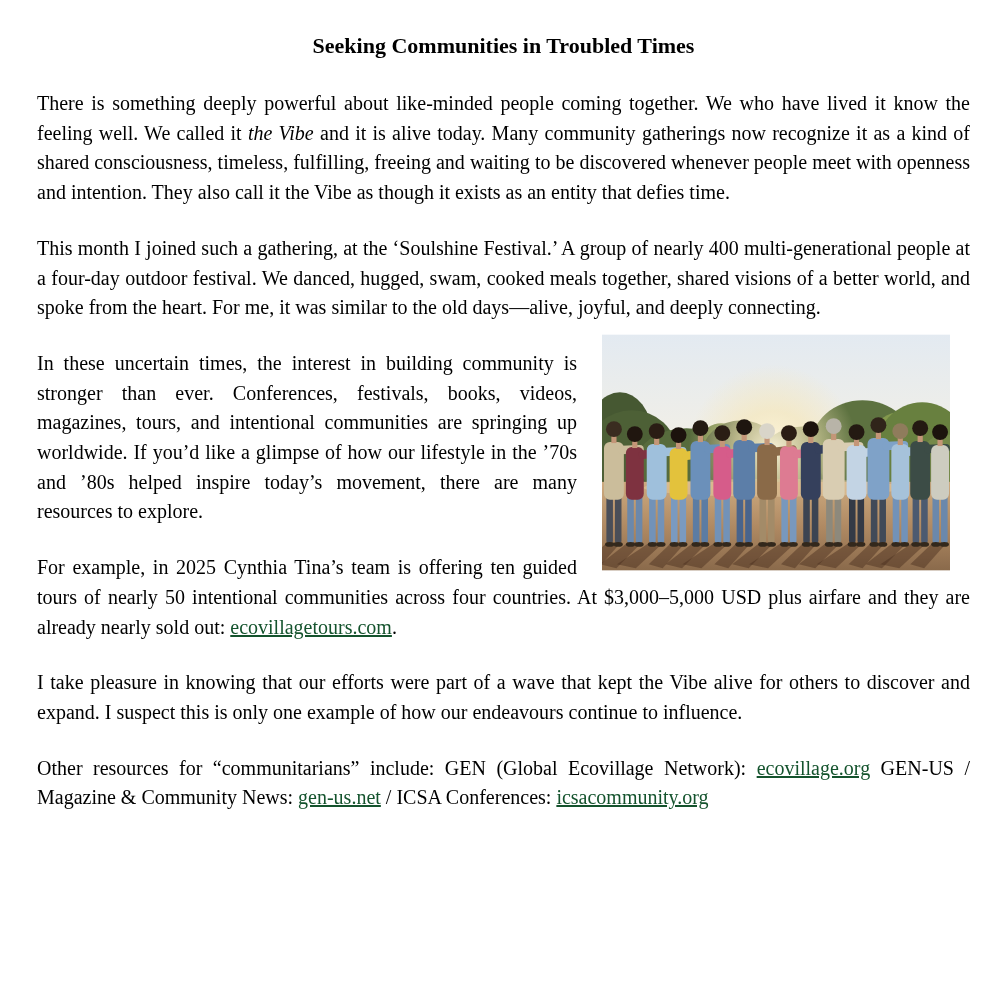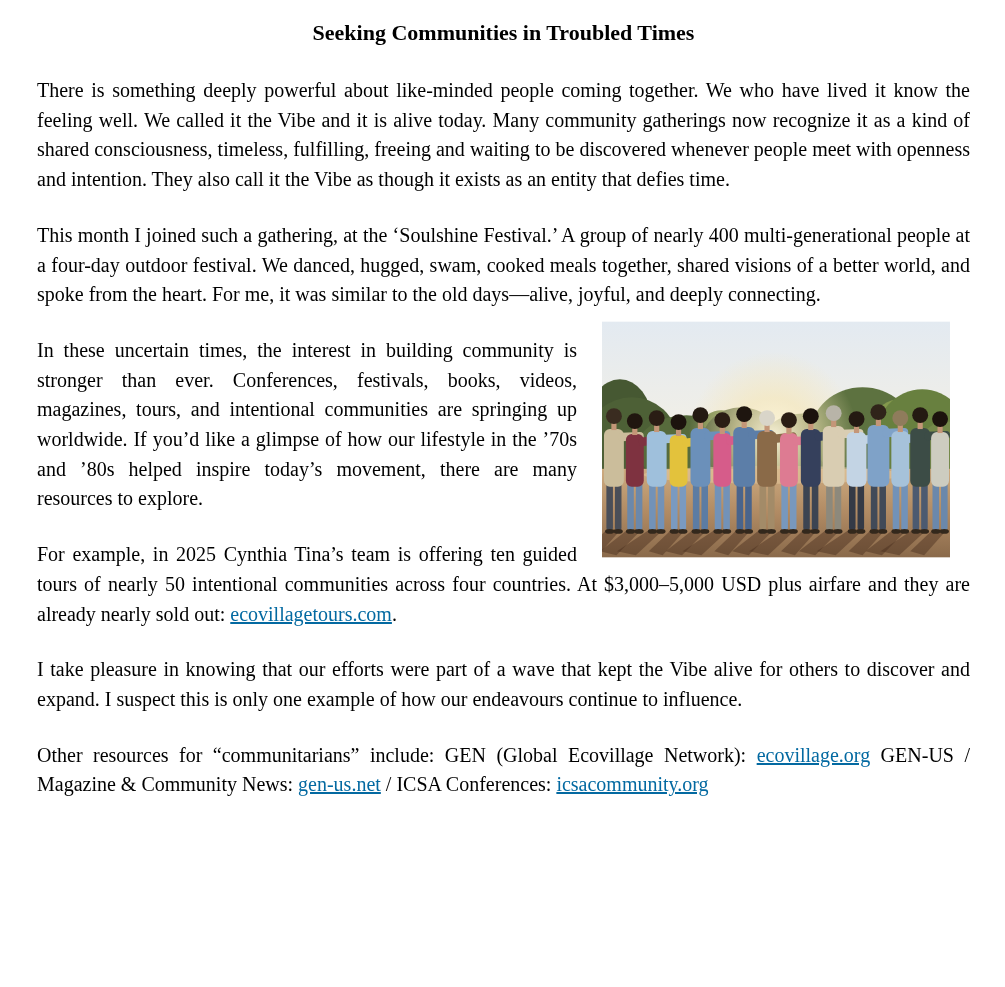--- a/index.html
+++ b/index.html
@@ -2,32 +2,32 @@
 <html><head>
 <meta charset="utf-8">
 <style>
   html, body {
     margin: 0; padding: 0;
     width: 1005px; height: 987px;
     background: #ffffff;
     overflow: hidden;
   }
   body { font-family: "Liberation Serif", serif; color: #000; }
-  .page { padding: 20px 35px 0 37px; }
+  .page { padding: 33px 35px 0 37px; }
   .doc-title {
     font-size: 22px; line-height: 26px; font-weight: bold;
     text-align: center; margin: 0;
   }
   p.doc {
     font-size: 20px; line-height: 29.7px;
     text-align: justify; margin: 26px 0 0 0;
   }
   p.doc.first { margin-top: 30px; }
-  .em { }
-  a.doclink { color: #0369a1; text-decoration: underline; cursor: pointer; }
+  .em { font-style: italic; }
+  a.doclink { color: #14532d; text-decoration: underline; cursor: pointer; }
   .float-spacer { float: right; width: 0; height: 100px; }
   .photo-float {
     float: right; clear: right;
     width: 348px; height: 237px;
     margin: 0 20px 6px 25px;
   }
   .photo-float svg { display: block; width: 348px; height: 237px; }
 </style>
 </head>
 <body>

